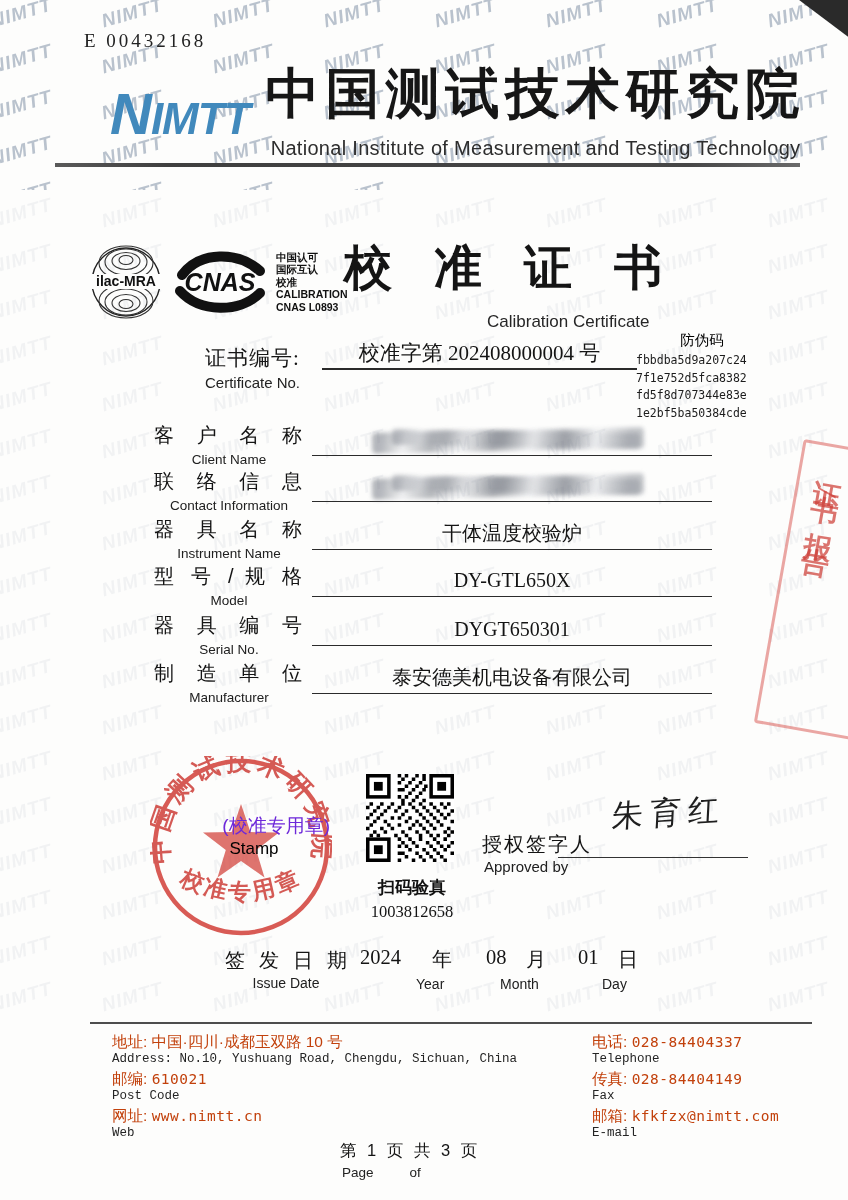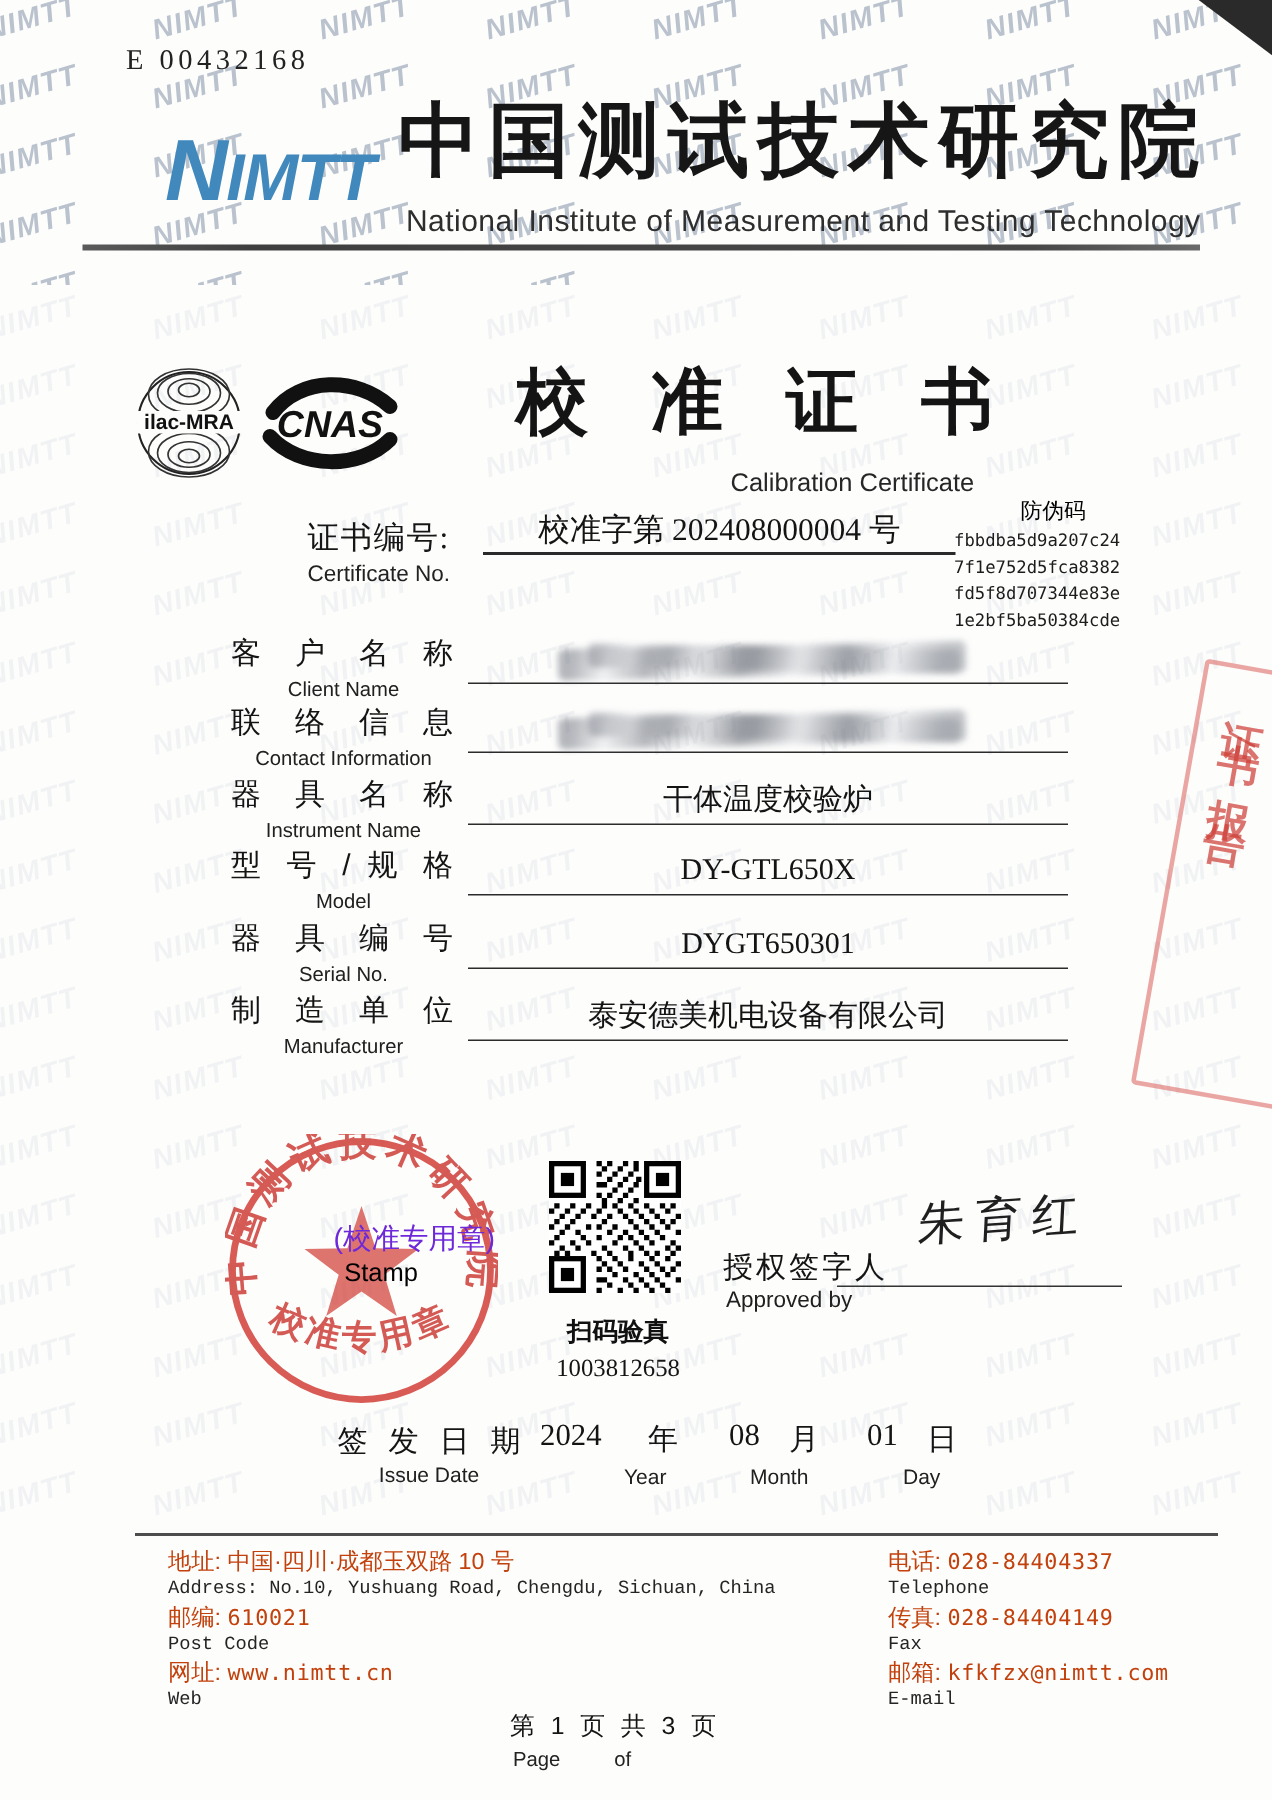--- a/index.html
+++ b/index.html
@@ -303,20 +303,27 @@
           <ellipse cx="38" cy="59" rx="27" ry="17"></ellipse>
       </g>
       <rect x="3" y="32" width="70" height="15" fill="#fdfdfc"></rect>
       <text x="38" y="44" text-anchor="middle" font-family="Liberation Sans, sans-serif" font-size="14" font-weight="700" fill="#111">ilac-MRA</text>
     </svg>
     <svg class="cnas-svg" width="92" height="66" viewBox="0 0 92 66" style="margin-left:10px;">
       <path d="M8 26 C 26 2, 64 2, 86 22" fill="none" stroke="#111" stroke-width="10" stroke-linecap="round"></path>
       <path d="M6 42 C 26 64, 66 64, 86 44" fill="none" stroke="#111" stroke-width="10" stroke-linecap="round"></path>
       <text x="46" y="42" text-anchor="middle" font-family="Liberation Sans, sans-serif" font-size="25" font-weight="800" font-style="italic" fill="#111">CNAS</text>
     </svg>
+    <div class="cnas-lines">
+      <div>中国认可</div>
+      <div>国际互认</div>
+      <div>校准</div>
+      <div>CALIBRATION</div>
+      <div>CNAS L0893</div>
+    </div>
   </div>
 
   <div class="cert-title">校准证书</div>
   <div class="cert-title-en">Calibration Certificate</div>
 
   <div class="cno-label-cn">证书编号:</div>
   <div class="cno-value">校准字第 202408000004 号</div>
   <div class="cno-label-en">Certificate No.</div>
 
   <div class="anti">

